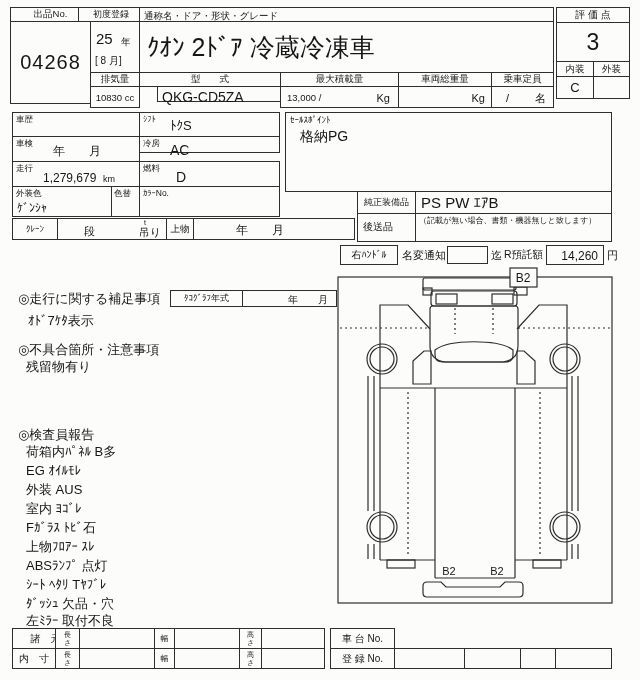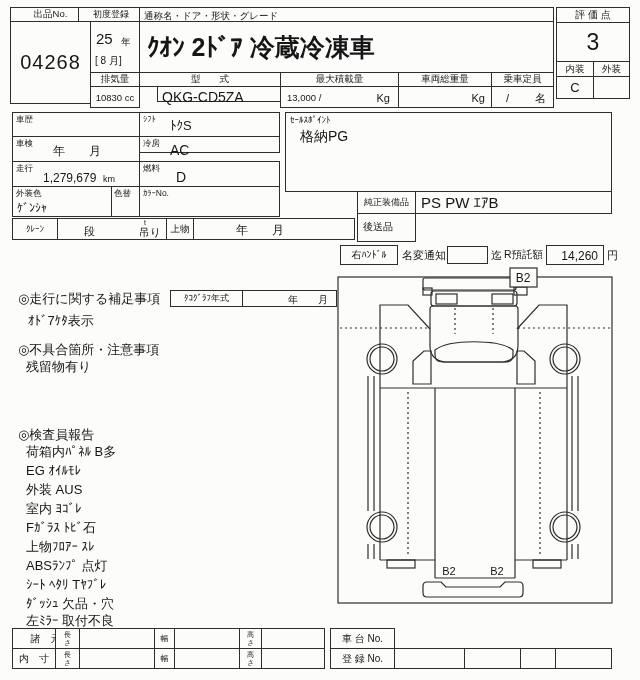--- a/index.html
+++ b/index.html
@@ -24,21 +24,21 @@
   <div class="bx" style="left:90px;top:21px;width:50px;height:52px">
     <span class="tx" style="left:5px;top:9px;font-size:15px">25</span>
     <span class="tx" style="left:30px;top:15px;font-size:9.5px">年</span>
     <span class="tx" style="left:4px;top:33px;font-size:10px">[ 8 月]</span>
   </div>
 
   <div class="bx" style="left:139px;top:7px;width:415px;height:15px">
     <span class="tx" style="left:4px;top:3px;font-size:9.5px">通称名・ドア・形状・グレード</span>
   </div>
   <div class="bx" style="left:139px;top:21px;width:415px;height:52px">
-    <span class="tx" style="left:7px;top:12px;font-size:25px;font-weight:700">ｸｵﾝ 2ﾄﾞｱ 冷蔵冷凍車</span>
+    <span class="tx" style="left:7px;top:12px;font-size:25px;font-weight:400">ｸｵﾝ 2ﾄﾞｱ 冷蔵冷凍車</span>
   </div>
 
   <div class="bx ctr" style="left:90px;top:72px;width:50px;height:15px;font-size:9.5px">排気量</div>
   <div class="bx ctr" style="left:90px;top:86px;width:50px;height:22px;font-size:9.5px">10830 cc</div>
 
   <div class="bx ctr" style="left:139px;top:72px;width:142px;height:15px;font-size:9.5px">型　　式</div>
   <div class="bx" style="left:157px;top:86px;width:142px;height:16px">
     <span class="tx" style="left:4px;top:3px;font-size:14px">QKG-CD5ZA</span>
   </div>
 
@@ -120,20 +120,23 @@
     <span class="tx" style="left:14px;top:16px;font-size:14px">格納PG</span>
   </div>
 
   <div class="bx ctr" style="left:357px;top:191px;width:59px;height:23px;font-size:9px">純正装備品</div>
   <div class="bx" style="left:415px;top:191px;width:197px;height:23px">
     <span class="tx" style="left:5px;top:3px;font-size:15px">PS PW ｴｱB</span>
   </div>
 
   <div class="bx" style="left:357px;top:213px;width:59px;height:29px">
     <span class="tx" style="left:5px;top:7px;font-size:10px">後送品</span>
+  </div>
+  <div class="bx" style="left:415px;top:213px;width:197px;height:29px">
+    <span class="tx" style="left:3px;top:3px;font-size:8px">（記載が無い場合、書類・機器無しと致します）</span>
   </div>
 
   <div class="bx ctr" style="left:340px;top:245px;width:58px;height:20px;font-size:10px">右ﾊﾝﾄﾞﾙ</div>
   <span class="tx" style="left:402px;top:249px;font-size:11px">名変通知</span>
   <div class="bx" style="left:447px;top:246px;width:41px;height:18px"></div>
   <span class="tx" style="left:491px;top:249px;font-size:11px">迄</span>
   <span class="tx" style="left:504px;top:249px;font-size:10.5px">R預託額</span>
   <div class="bx" style="left:546px;top:245px;width:58px;height:20px">
     <span class="tx" style="right:5px;top:4px;font-size:12px">14,260</span>
   </div>

